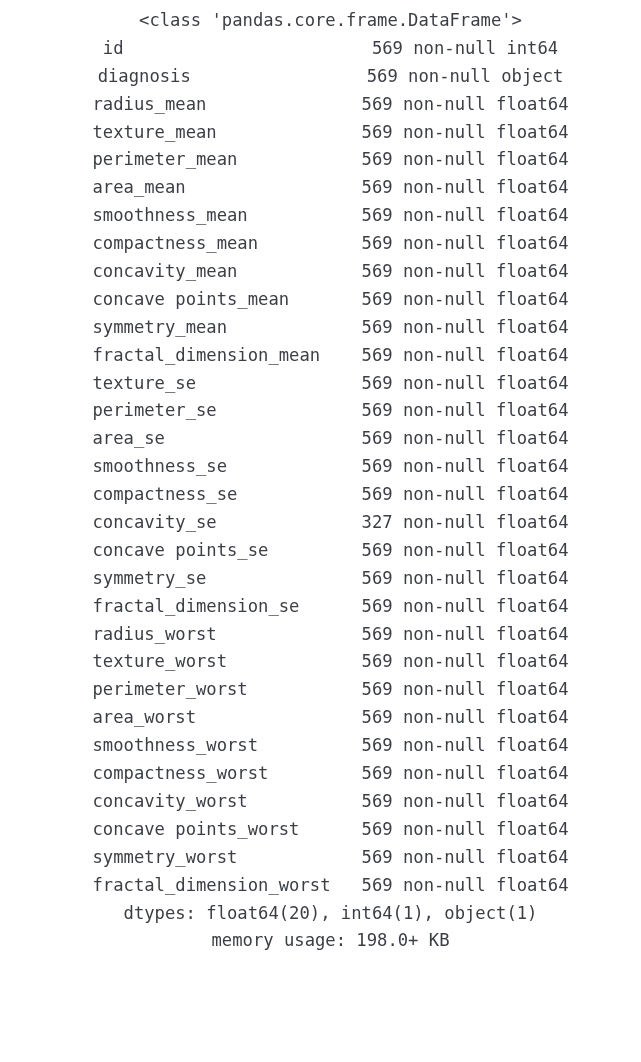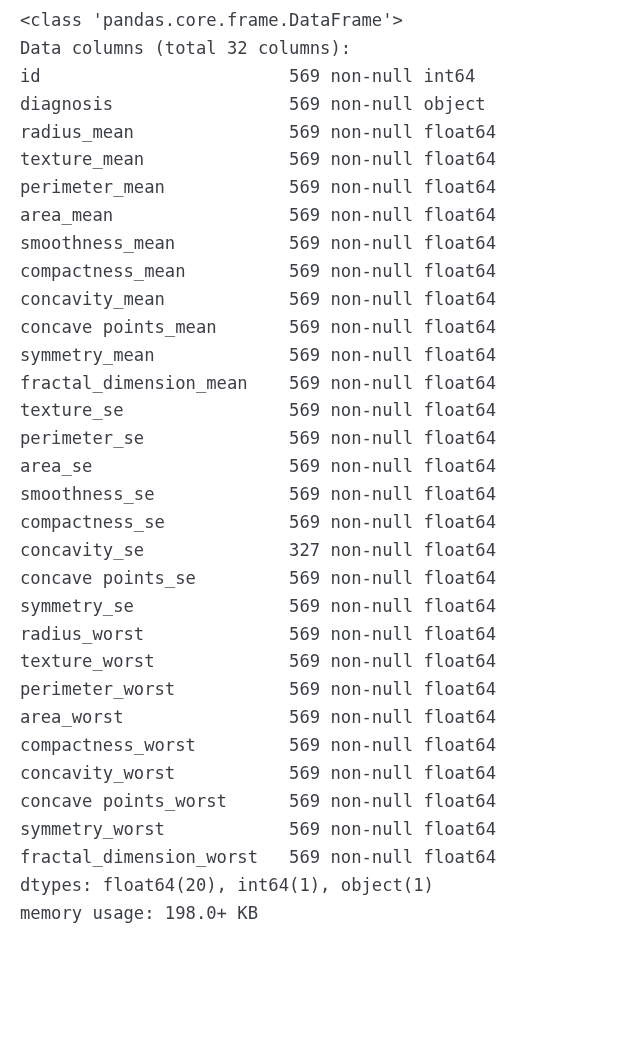--- a/index.html
+++ b/index.html
@@ -12,62 +12,64 @@
     height: 1062px;
     overflow: hidden;
     font-family: "DejaVu Sans Mono", "Liberation Mono", monospace;
   }
   #info-output {
     box-sizing: border-box;
     width: 641px;
     height: 1062px;
     background: #ffffff;
     padding: 7px 0 0 20px;
+    text-align: center;
   }
   .info-line {
     font-family: "DejaVu Sans Mono", "Liberation Mono", monospace;
     font-size: 17.2px;
     line-height: 27.9px;
     height: 27.9px;
     color: #3b3f45;
     white-space: pre;
     letter-spacing: 0px;
     -webkit-font-smoothing: antialiased;
   }
 </style>
 </head>
 <body>
 
 <div id="info-output">
     <div class="info-line">&lt;class 'pandas.core.frame.DataFrame'&gt;</div>
-    <div class="info-line">Data columns (total 32 columns):</div>
     <div class="info-line">id                        569 non-null int64</div>
     <div class="info-line">diagnosis                 569 non-null object</div>
     <div class="info-line">radius_mean               569 non-null float64</div>
     <div class="info-line">texture_mean              569 non-null float64</div>
     <div class="info-line">perimeter_mean            569 non-null float64</div>
     <div class="info-line">area_mean                 569 non-null float64</div>
     <div class="info-line">smoothness_mean           569 non-null float64</div>
     <div class="info-line">compactness_mean          569 non-null float64</div>
     <div class="info-line">concavity_mean            569 non-null float64</div>
     <div class="info-line">concave points_mean       569 non-null float64</div>
     <div class="info-line">symmetry_mean             569 non-null float64</div>
     <div class="info-line">fractal_dimension_mean    569 non-null float64</div>
     <div class="info-line">texture_se                569 non-null float64</div>
     <div class="info-line">perimeter_se              569 non-null float64</div>
     <div class="info-line">area_se                   569 non-null float64</div>
     <div class="info-line">smoothness_se             569 non-null float64</div>
     <div class="info-line">compactness_se            569 non-null float64</div>
     <div class="info-line">concavity_se              327 non-null float64</div>
     <div class="info-line">concave points_se         569 non-null float64</div>
     <div class="info-line">symmetry_se               569 non-null float64</div>
+    <div class="info-line">fractal_dimension_se      569 non-null float64</div>
     <div class="info-line">radius_worst              569 non-null float64</div>
     <div class="info-line">texture_worst             569 non-null float64</div>
     <div class="info-line">perimeter_worst           569 non-null float64</div>
     <div class="info-line">area_worst                569 non-null float64</div>
+    <div class="info-line">smoothness_worst          569 non-null float64</div>
     <div class="info-line">compactness_worst         569 non-null float64</div>
     <div class="info-line">concavity_worst           569 non-null float64</div>
     <div class="info-line">concave points_worst      569 non-null float64</div>
     <div class="info-line">symmetry_worst            569 non-null float64</div>
     <div class="info-line">fractal_dimension_worst   569 non-null float64</div>
     <div class="info-line">dtypes: float64(20), int64(1), object(1)</div>
     <div class="info-line">memory usage: 198.0+ KB</div>
   </div>
 
 </body></html>

